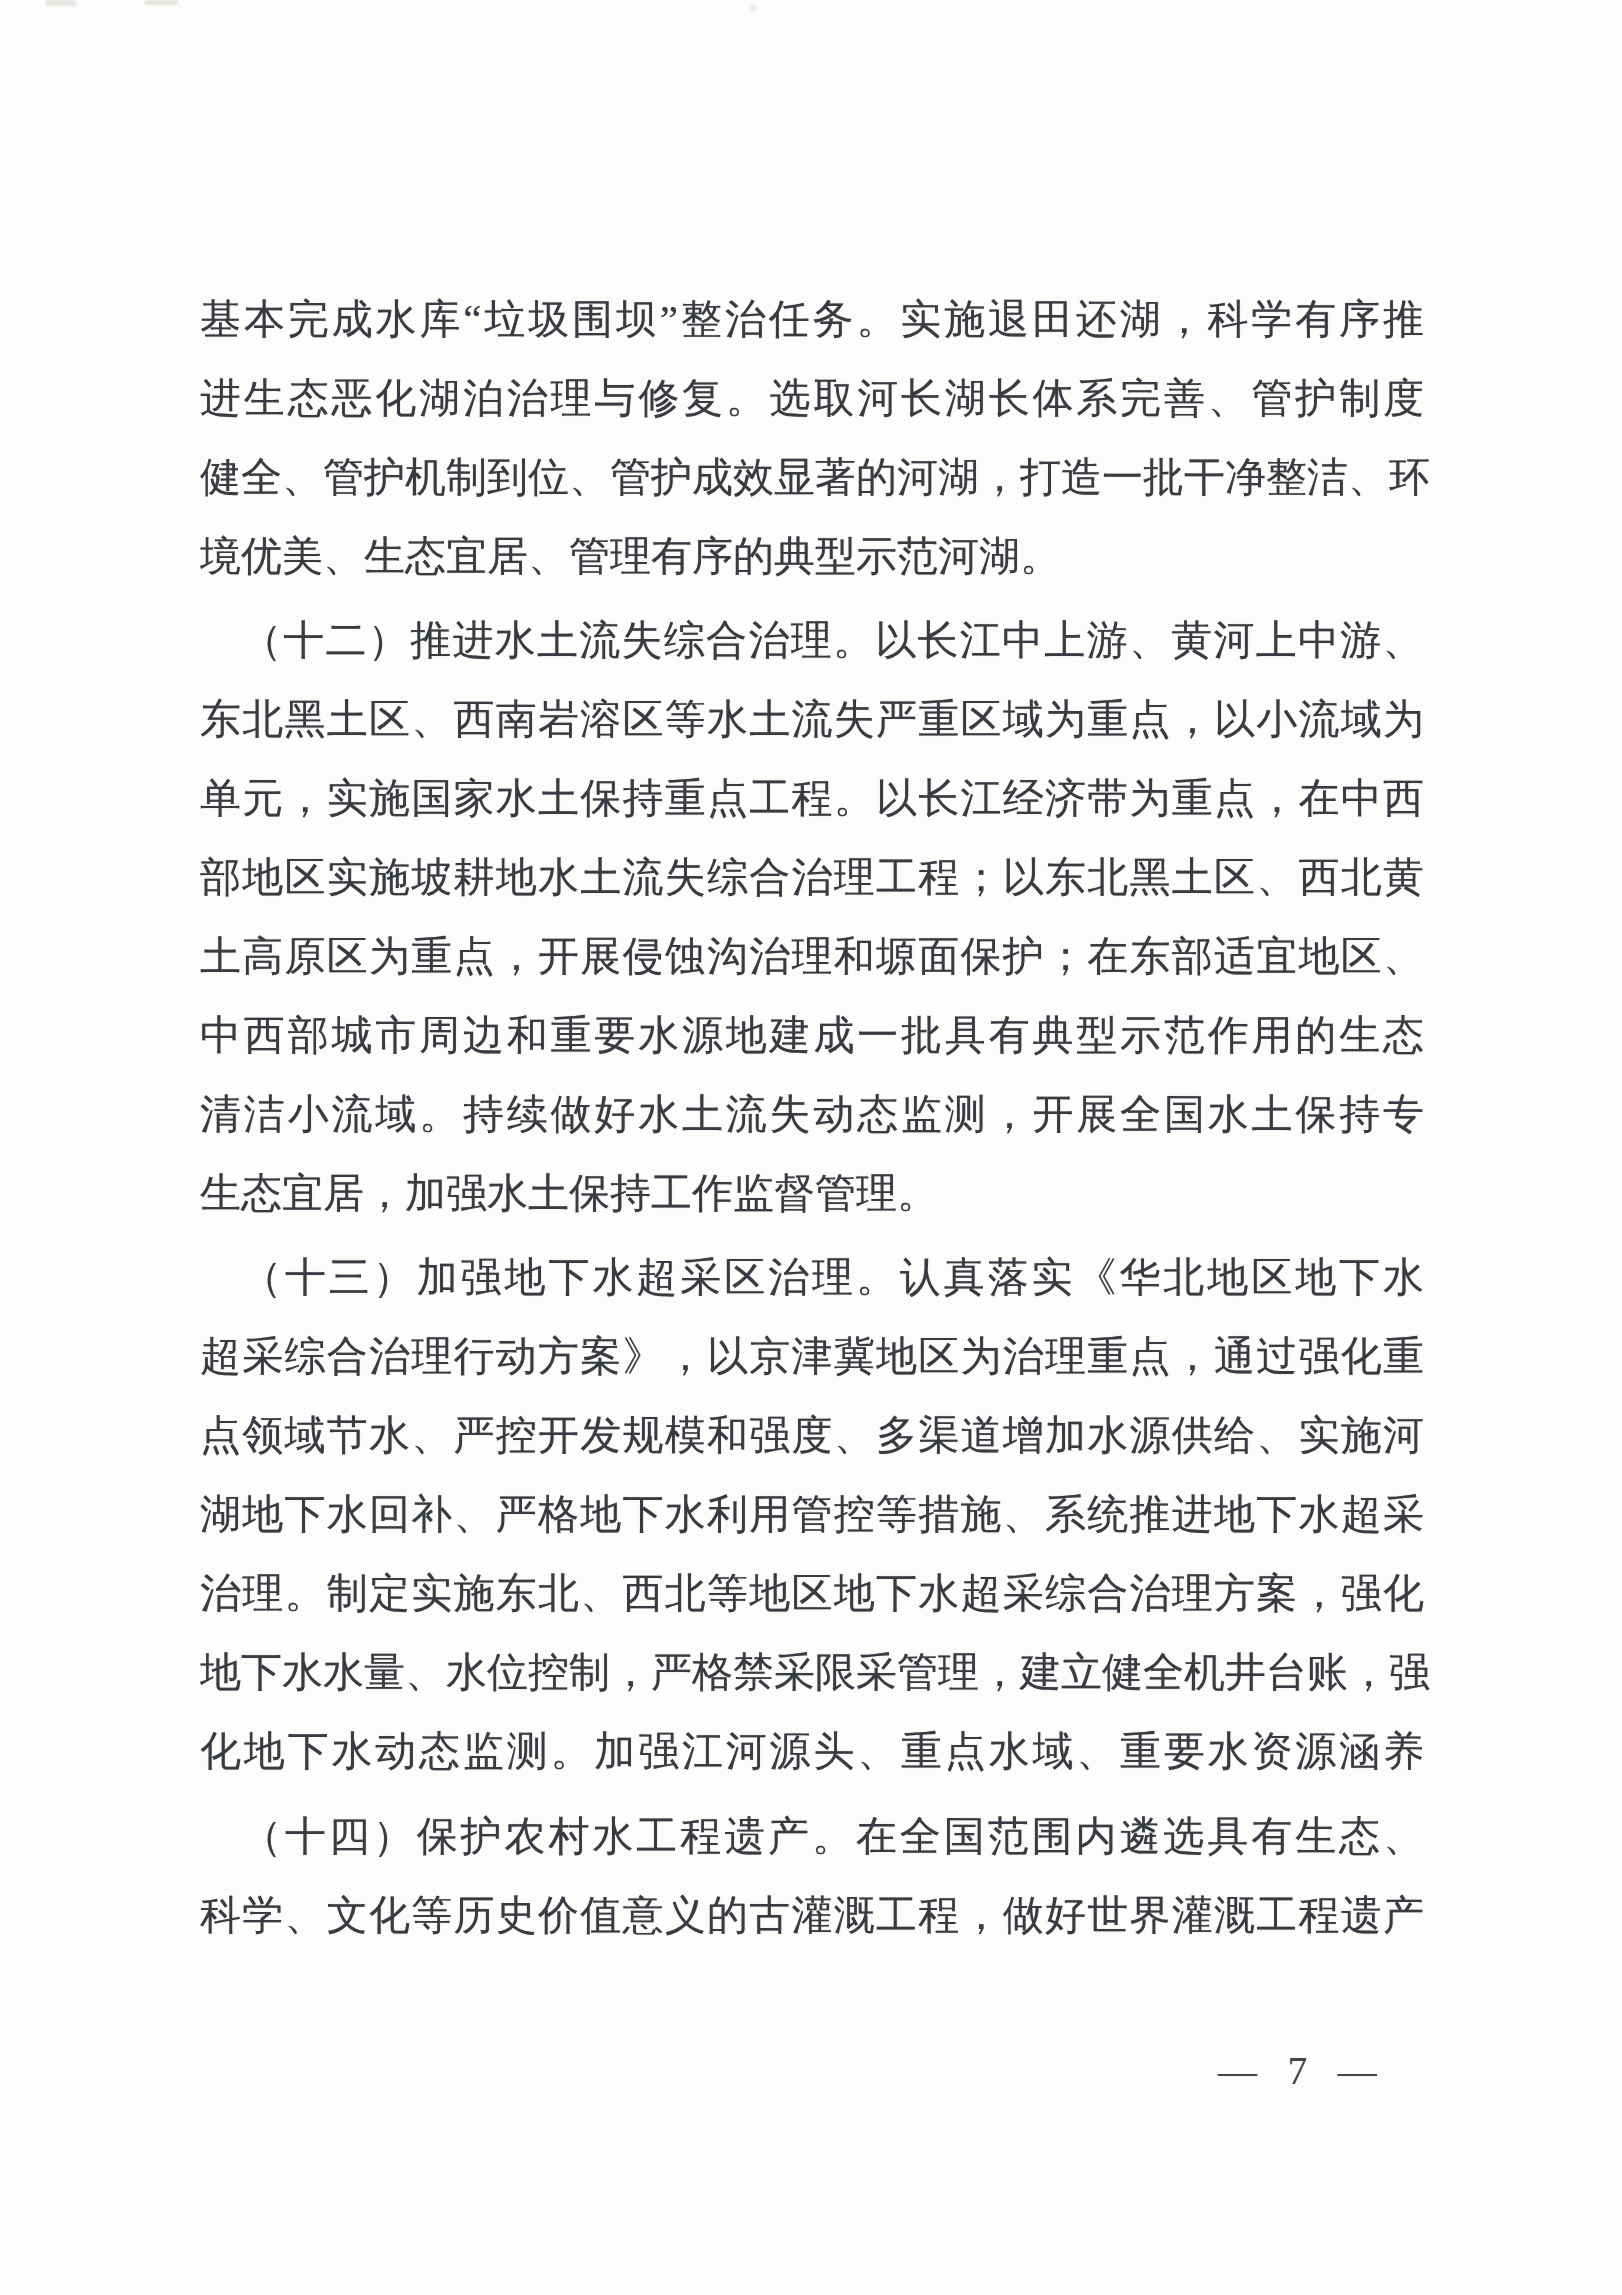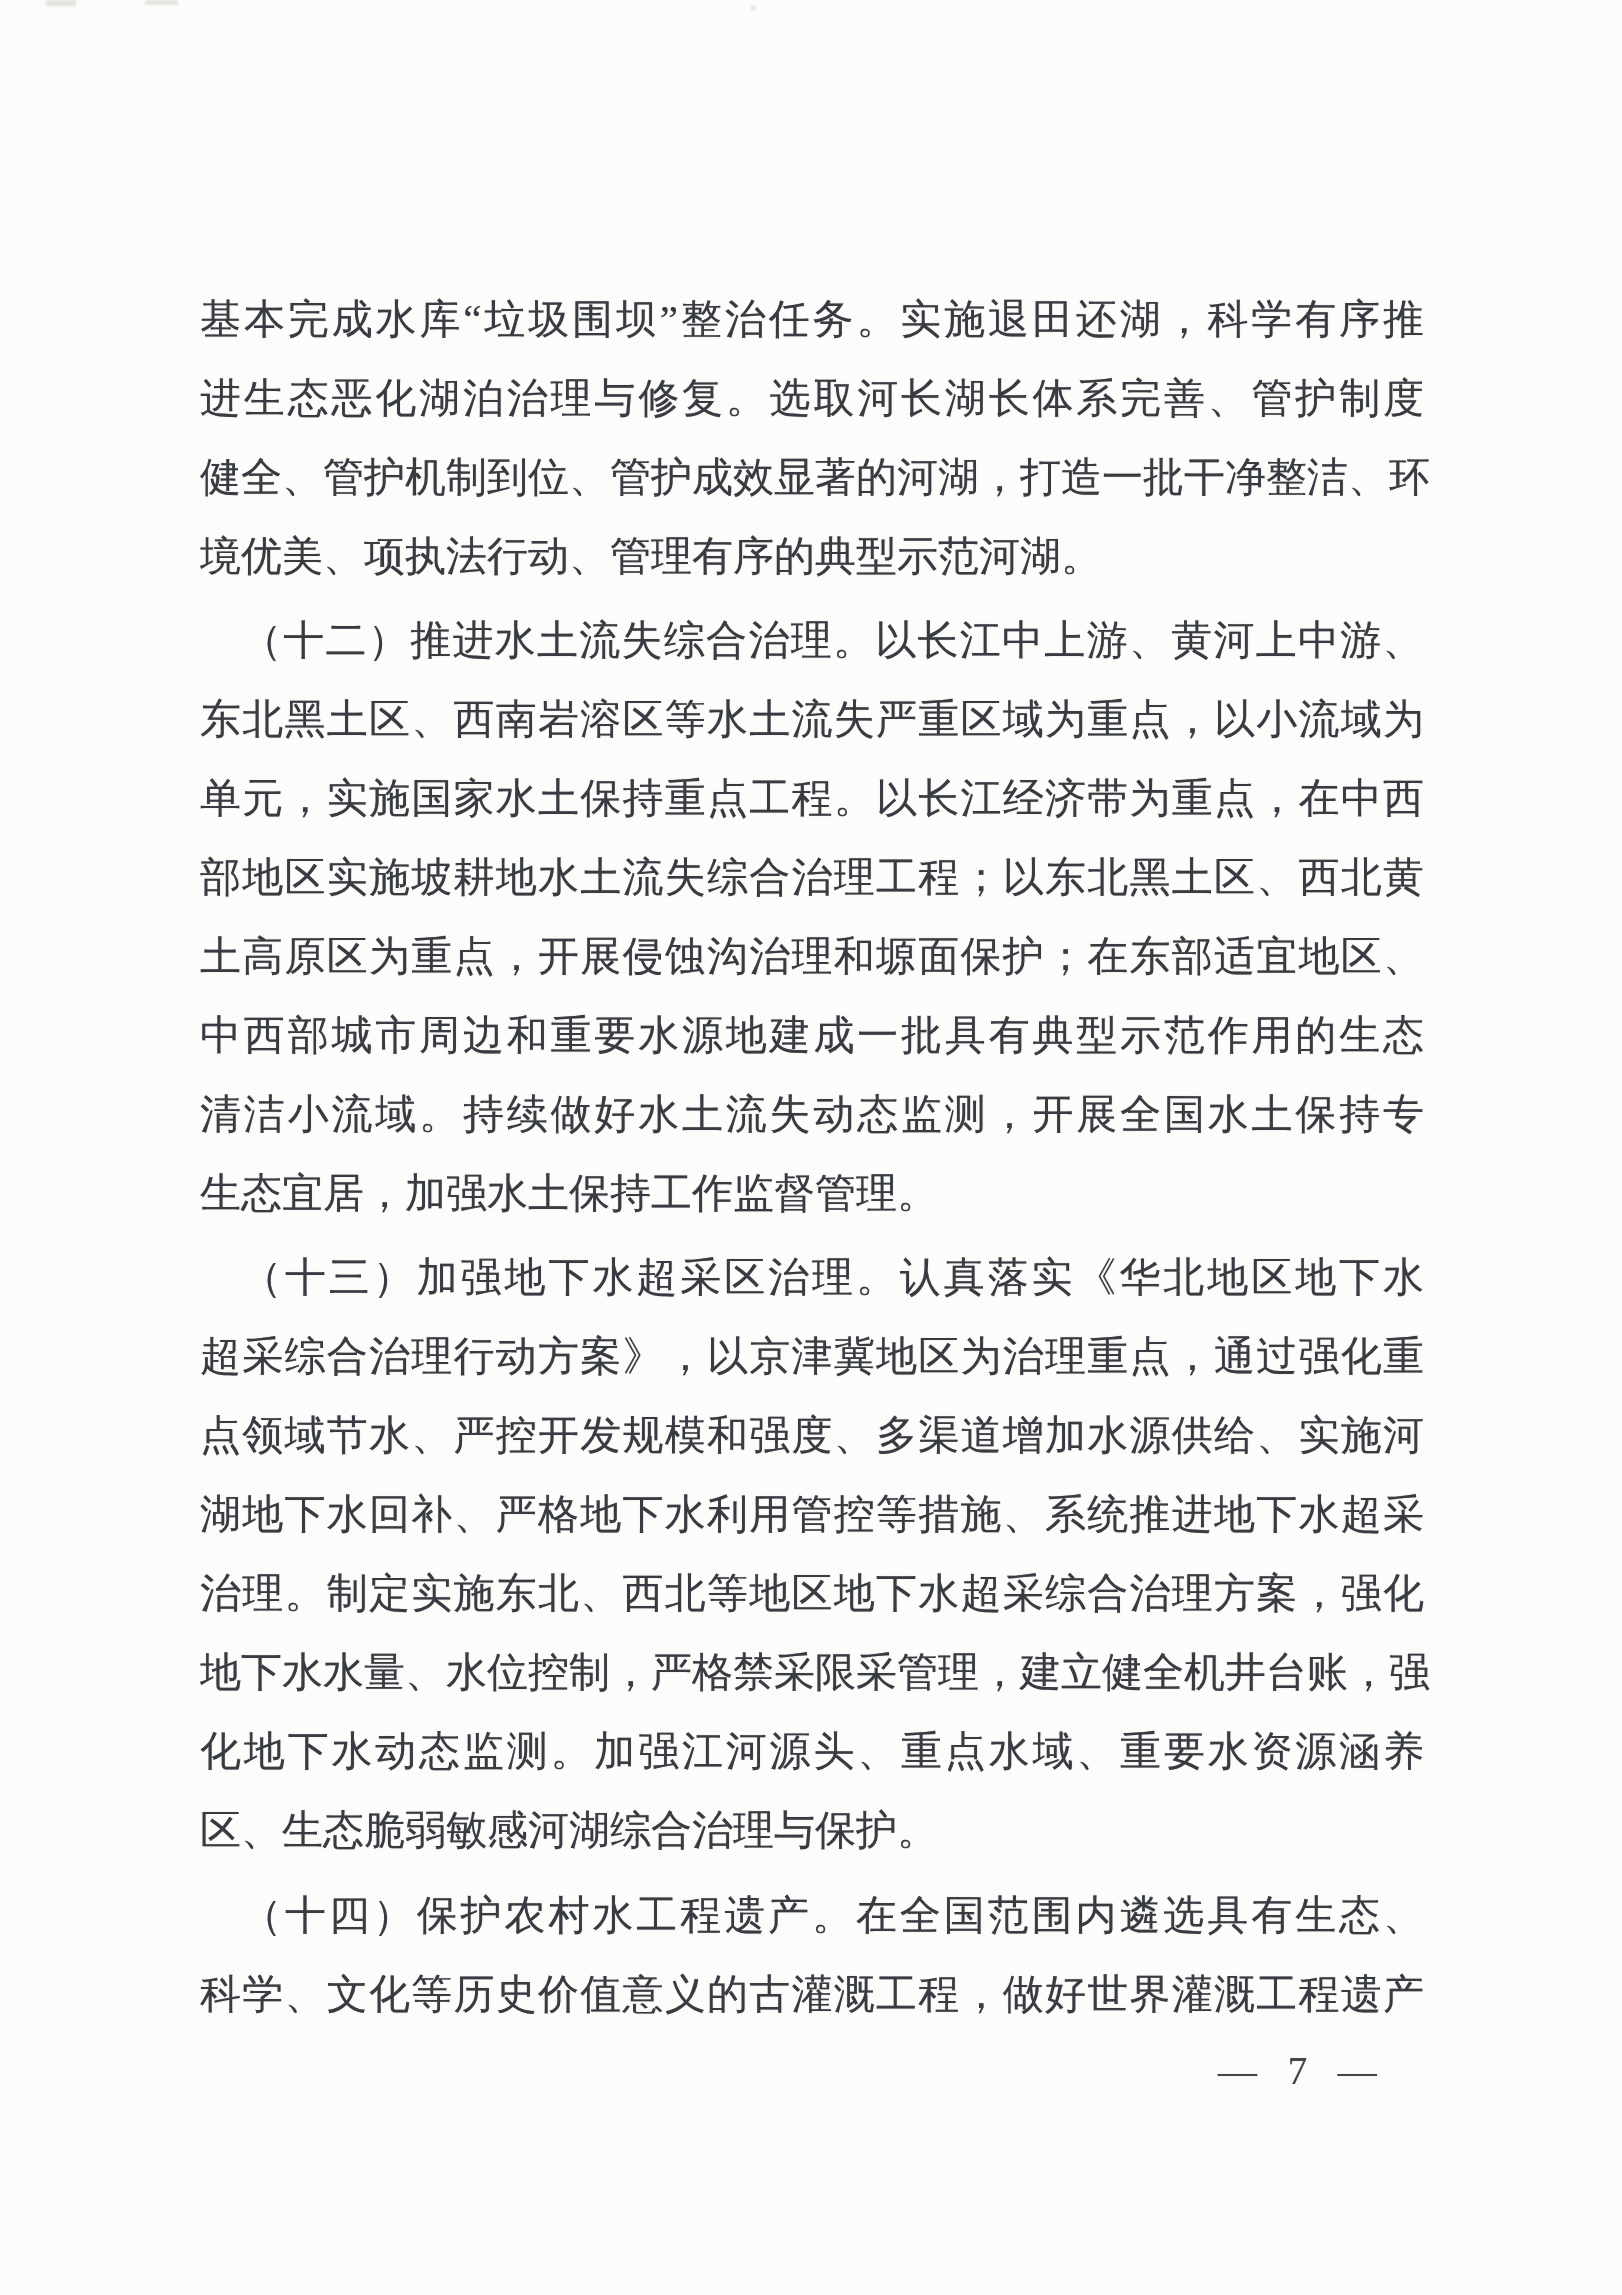--- a/index.html
+++ b/index.html
@@ -136,21 +136,21 @@
           <span>造</span>
           <span>一</span>
           <span>批</span>
           <span>干</span>
           <span>净</span>
           <span>整</span>
           <span>洁</span>
           <span>、</span>
           <span>环</span>
         </div>
-      <div class="line short">境优美、项执法行动、管理有序的典型示范河湖。</div>
+      <div class="line short">境优美、生态宜居、管理有序的典型示范河湖。</div>
     </div>
 
     <div class="para">
       <div class="line justify indent">
           <span>（</span>
           <span>十</span>
           <span>二</span>
           <span>）</span>
           <span>推</span>
           <span>进</span>
@@ -573,21 +573,20 @@
           <span>域</span>
           <span>、</span>
           <span>重</span>
           <span>要</span>
           <span>水</span>
           <span>资</span>
           <span>源</span>
           <span>涵</span>
           <span>养</span>
         </div>
-      <div class="line short">区、生态脆弱敏感河湖综合治理与保护。</div>
     </div>
 
     <div class="para">
       <div class="line justify indent">
           <span>（</span>
           <span>十</span>
           <span>四</span>
           <span>）</span>
           <span>保</span>
           <span>护</span>

